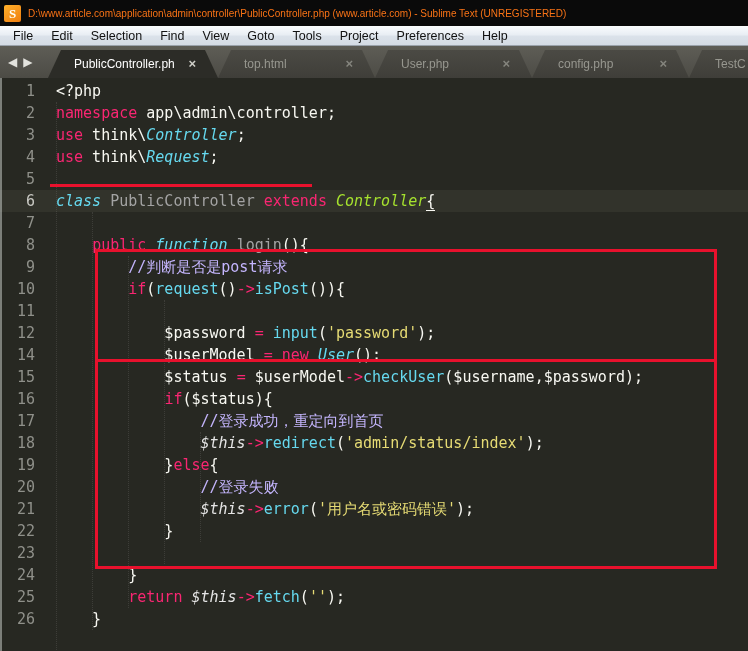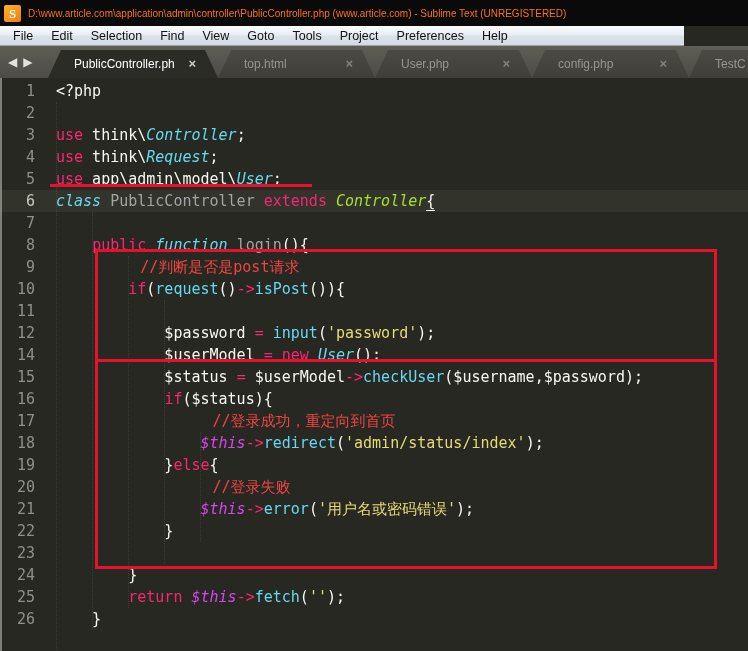--- a/index.html
+++ b/index.html
@@ -10,21 +10,21 @@
   
   .titlebar { position:absolute; left:0; top:0; width:748px; height:26px;
               background:#0a0a0a; display:flex; align-items:center; padding-left:4px; }
   .app-icon { width:17px; height:17px; border-radius:2px; margin-right:7px;
               background:linear-gradient(145deg,#ffb12b,#ef7d10);
               color:#fff; font-weight:bold; font-size:13px; line-height:17px;
               text-align:center; font-family:"Liberation Serif", serif; }
   .title-text { color:#f97316; font-size:10px; white-space:nowrap; }
 
   
-  .menubar { position:absolute; left:0; top:26px; width:684px; height:20px;
+  .menubar { position:absolute; left:0; top:26px; width:748px; height:20px;
              background:linear-gradient(180deg,#fafcfe 0%,#e9eef4 45%,#dbe2ea 55%,#d4dbe4 100%);
              border-bottom:1px solid #9aa2ab; display:flex; align-items:center; padding-left:4px; }
   .menu-item { color:#111; font-size:12.5px; padding:2px 9px; cursor:default; }
 
   
   .tabbar { position:absolute; left:0; top:46px; width:748px; height:32px;
             background:linear-gradient(180deg,#5e5d56,#4c4b45); overflow:hidden; }
   .nav-arrows { position:absolute; left:8px; top:9px; display:flex; gap:6px; }
   .nav-arrow { color:#e3e3de; font-size:12px; line-height:14px; }
   .tab-strip { position:absolute; left:48px; top:4px; height:28px; display:flex; }
@@ -49,22 +49,22 @@
         color:#8f908a; flex:none; }
   .line.active .ln { color:#c9c9c3; }
   .lc { padding-left:10px; }
   .pl  { color:#f8f8f2; }
   .kw  { color:#f92672; }
   .fn  { color:#66d9ef; }
   .cls { color:#66d9ef; font-style:italic; }
   .grn { color:#a3a3a3; }
   .gri { color:#a6e22e; font-style:italic; }
   .str { color:#e6db74; }
-  .cmt { color:#ef4444;margin-left:12px; }
-  .ths { color:#d946ef; font-style:italic; }
+  .cmt { color:#c4b5fd; }
+  .ths { color:#e5e5e5; font-style:italic; }
   .brk { color:#f8f8f2; border-bottom:1px solid #f8f8f2; }
 
   
   .guide { position:absolute; width:0; border-left:1px dotted rgba(255,255,255,0.10); z-index:5; }
 
   
   .win-edge { position:absolute; left:0; top:78px; width:2px; height:573px;
               background:#c3c6c2; opacity:.55; z-index:60; }
 
   
@@ -119,24 +119,24 @@
           <span class="tab-close">×</span>
         </div>
         <div class="tab">
           <span class="tab-label">TestC</span>
         </div>
       </div>
   </div>
 
   <div class="editor">
       <div class="line"><span class="ln">1</span><span class="lc"><span class="pl">&lt;?php</span></span></div>
-      <div class="line"><span class="ln">2</span></div>
+      <div class="line"><span class="ln">2</span><span class="lc"><span class="kw">namespace</span><span class="pl"> app\admin\controller;</span></span></div>
       <div class="line"><span class="ln">3</span><span class="lc"><span class="kw">use</span><span class="pl"> think\</span><span class="cls">Controller</span><span class="pl">;</span></span></div>
       <div class="line"><span class="ln">4</span><span class="lc"><span class="kw">use</span><span class="pl"> think\</span><span class="cls">Request</span><span class="pl">;</span></span></div>
-      <div class="line"><span class="ln">5</span><span class="lc"><span class="kw">use</span><span class="pl"> app\admin\model\</span><span class="cls">User</span><span class="pl">;</span></span></div>
+      <div class="line"><span class="ln">5</span></div>
       <div class="line active"><span class="ln">6</span><span class="lc"><span class="cls">class</span><span class="pl"> </span><span class="grn">PublicController</span><span class="pl"> </span><span class="kw">extends</span><span class="pl"> </span><span class="gri">Controller</span><span class="brk">{</span></span></div>
       <div class="line"><span class="ln">7</span><span class="lc"></span></div>
       <div class="line"><span class="ln">8</span><span class="lc"><span class="pl">    </span><span class="kw">public</span><span class="pl"> </span><span class="cls">function</span><span class="pl"> </span><span class="grn">login</span><span class="pl">(){</span></span></div>
       <div class="line"><span class="ln">9</span><span class="lc"><span class="pl">        </span><span class="cmt">//判断是否是post请求</span></span></div>
       <div class="line"><span class="ln">10</span><span class="lc"><span class="pl">        </span><span class="kw">if</span><span class="pl">(</span><span class="fn">request</span><span class="pl">()</span><span class="kw">-&gt;</span><span class="fn">isPost</span><span class="pl">()){</span></span></div>
       <div class="line"><span class="ln">11</span></div>
       <div class="line"><span class="ln">12</span><span class="lc"><span class="pl">            $password </span><span class="kw">=</span><span class="pl"> </span><span class="fn">input</span><span class="pl">(</span><span class="str">'password'</span><span class="pl">);</span></span></div>
       <div class="line"><span class="ln">14</span><span class="lc"><span class="pl">            $userModel </span><span class="kw">=</span><span class="pl"> </span><span class="kw">new</span><span class="pl"> </span><span class="cls">User</span><span class="pl">();</span></span></div>
       <div class="line"><span class="ln">15</span><span class="lc"><span class="pl">            $status </span><span class="kw">=</span><span class="pl"> $userModel</span><span class="kw">-&gt;</span><span class="fn">checkUser</span><span class="pl">($username,$password);</span></span></div>
       <div class="line"><span class="ln">16</span><span class="lc"><span class="pl">            </span><span class="kw">if</span><span class="pl">($status){</span></span></div>

